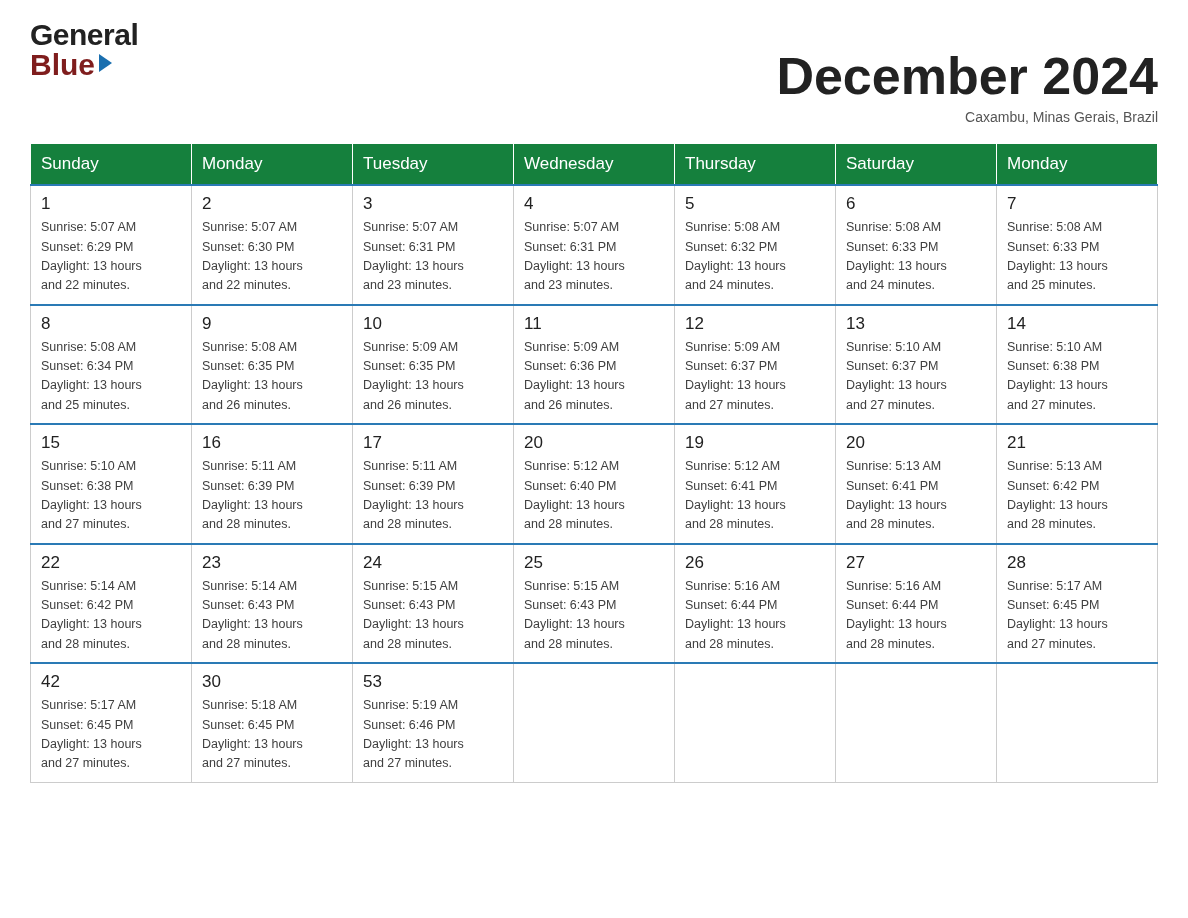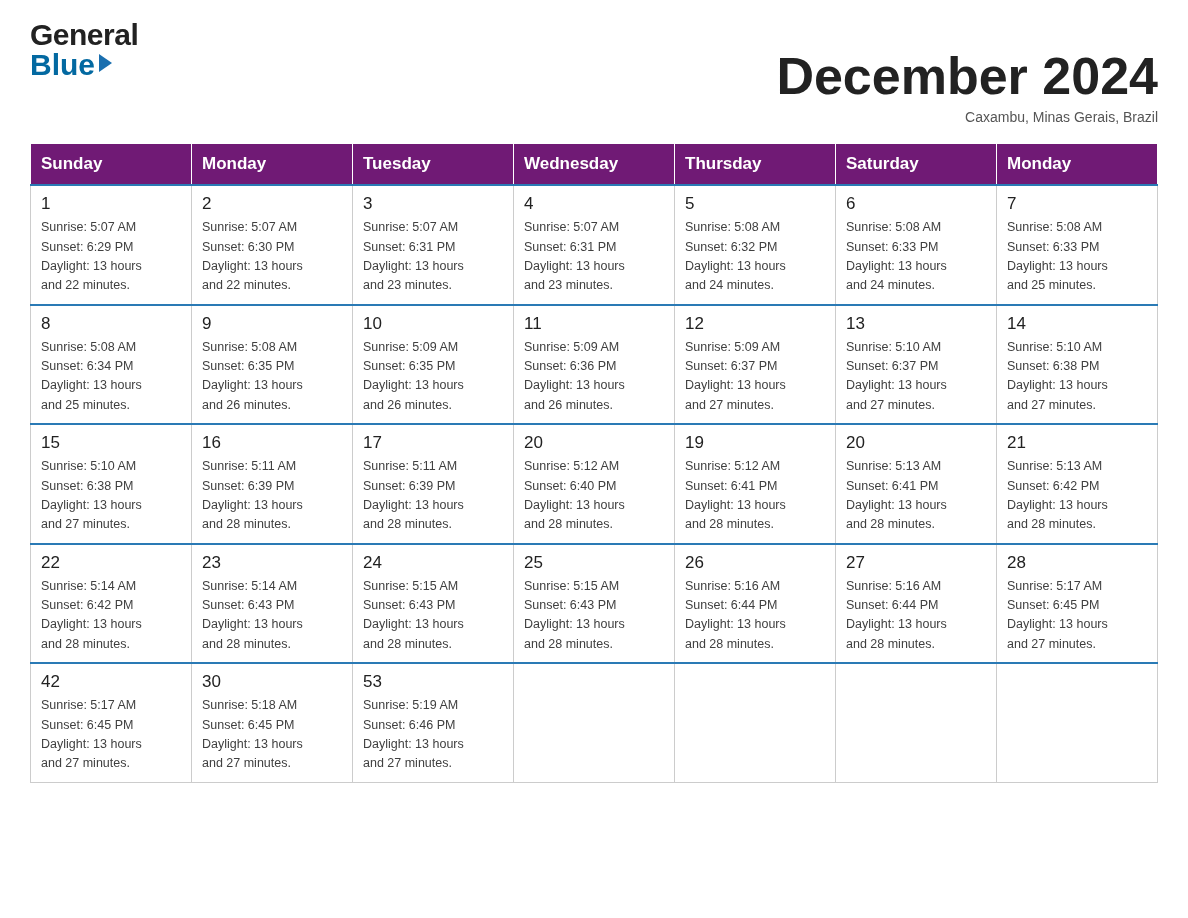--- a/index.html
+++ b/index.html
@@ -30,24 +30,24 @@
       font-size: 14px;
       color: #555;
       margin-top: 4px;
     }
     .calendar-table {
       width: 100%;
       border-collapse: collapse;
       table-layout: fixed;
     }
     .calendar-table th {
-      background-color: #701a75;
+      background-color: #15803d;
       color: #fff;
       font-size: 17px;
-      font-weight: bold;
+      font-weight: normal;
       padding: 10px 10px;
       text-align: left;
       border: 1px solid #fff;
     }
     .calendar-table td {
       vertical-align: top;
       border: 1px solid #ccc;
       border-top: 2px solid #2a7ab5;
       padding: 8px 10px;
       font-size: 13px;
@@ -86,21 +86,21 @@
       line-height: 1;
       letter-spacing: -0.5px;
     }
     .logo-blue-row {
       display: flex;
       align-items: center;
     }
     .logo-blue-text {
       font-size: 30px;
       font-weight: bold;
-      color: #0369a1;
+      color: #7f1d1d;
       line-height: 1;
     }
     .arrow-icon {
       display: inline-block;
       width: 0;
       height: 0;
       border-left: 13px solid #1a6faf;
       border-top: 9px solid transparent;
       border-bottom: 9px solid transparent;
       margin-left: 4px;

